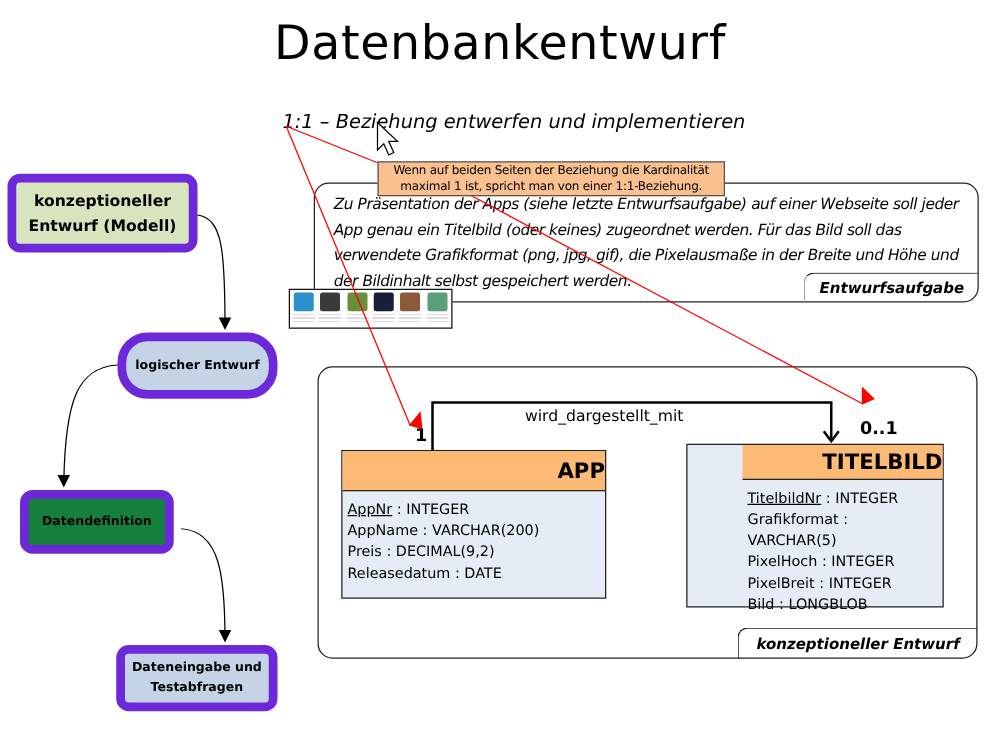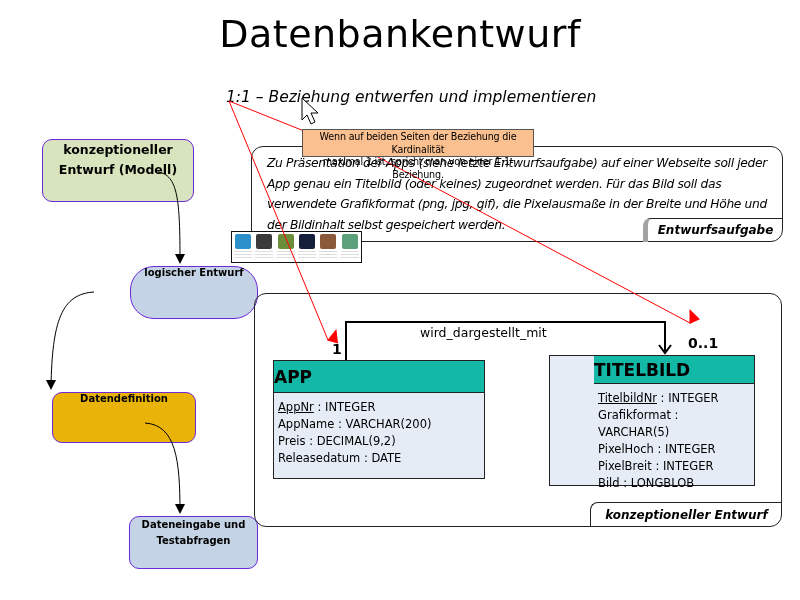--- a/index.html
+++ b/index.html
@@ -5,66 +5,66 @@
   html, body { margin:0; padding:0; }
   body { width:800px; height:600px; background:#ffffff; position:relative; overflow:hidden;
          font-family:"Liberation Sans", sans-serif; color:#000; }
   .abs { position:absolute; }
   #title { left:0; width:800px; top:12px; text-align:center; font-size:38px;
            font-family:"DejaVu Sans", sans-serif; font-weight:normal; letter-spacing:0.5px; }
   #subtitle { left:226px; top:88px; font-size:15.5px; font-style:italic; white-space:nowrap;
               font-family:"DejaVu Sans", sans-serif; }
   #subtitle b { font-weight:normal; }
 
-  .flow-box { border:1px solid #6d28d9; border-radius:10px; display:flex; align-items:flex-start;
+  .flow-box { border:7px solid #6d28d9; border-radius:10px; display:flex; align-items:center;
               justify-content:center; text-align:center; font-weight:bold; box-sizing:border-box;
-              font-family:"DejaVu Sans", sans-serif;margin-left:36px; }
+              font-family:"DejaVu Sans", sans-serif; }
   #box-konz { left:6px; top:139px; width:152px; height:63px; background:#d7e4bd; font-size:12.5px; line-height:20px; }
   #box-log  { left:94px; top:266px; width:128px; height:53px; background:#c5d3e6; font-size:10px;border-radius:24px; }
-  #box-def  { left:16px; top:392px; width:144px; height:51px; background:#eab308; font-size:10px; }
+  #box-def  { left:16px; top:392px; width:123px; height:51px; background:#15803d; font-size:10px; }
   #box-ein  { left:93px; top:516px; width:129px; height:53px; background:#c5d3e6; font-size:10px; line-height:16px; }
 
   #task-frame { left:251px; top:146px; width:532px; height:96px; border:1px solid #222;
                 border-radius:12px; box-sizing:border-box; }
   #task-text { left:267px; top:153px; width:510px; font-size:12.3px; font-style:italic; line-height:20.5px;
                font-family:"DejaVu Sans", sans-serif; letter-spacing:-0.35px; }
   #task-label-box { left:643px; top:218px; width:140px; height:24px; border-top:1px solid #222;
-                    border-left:5px solid #a3a3a3; border-top-left-radius:8px; box-sizing:border-box;
+                    border-left:1px solid #a3a3a3; border-top-left-radius:8px; box-sizing:border-box;
                     text-align:center; font-size:12px; font-weight:bold; font-style:italic; line-height:22px;
                     font-family:"DejaVu Sans", sans-serif; }
 
   #app-strip { left:231px; top:231px; width:131px; height:32px; border:1px solid #111; background:#fff;
                box-sizing:border-box; display:flex; gap:3px; padding:2px; }
   .app-tile { width:19px; height:26px; display:flex; flex-direction:column; align-items:center; }
   .app-icon { width:16px; height:15px; border-radius:2px; }
   .app-lines { width:18px; height:8px; margin-top:2px;
                background:repeating-linear-gradient(#ddd 0 1px, transparent 1px 3px); }
 
   #model-frame { left:254px; top:293px; width:528px; height:234px; border:1px solid #222;
                  border-radius:12px; box-sizing:border-box; }
   #model-label-box { left:590px; top:502px; width:192px; height:25px; border-top:1px solid #222;
                      border-left:1px solid #222; border-top-left-radius:8px; box-sizing:border-box;
                      text-align:center; font-size:12px; font-weight:bold; font-style:italic; line-height:24px;
                      font-family:"DejaVu Sans", sans-serif; }
 
   .entity { border:1px solid #222; box-sizing:border-box; background:#e5ecf6; }
-  .entity-head { background:#14b8a6; border-bottom:1px solid #222; text-align:left; font-weight:bold;
+  .entity-head { background:#fdba74; border-bottom:1px solid #222; text-align:right; font-weight:bold;
                  font-size:17px; box-sizing:border-box; font-family:"DejaVu Sans", sans-serif; }
   .entity-attrs { padding:6px 4px; font-size:11.5px; line-height:17px; font-family:"DejaVu Sans", sans-serif; }
   .pk { text-decoration:underline; }
   #entity-app { left:273px; top:360px; width:212px; height:119px; }
   #entity-app .entity-head { height:32px; line-height:32px; }
   #entity-titel { left:549px; top:355px; width:206px; height:131px;padding-left:44px; }
   #entity-titel .entity-head { height:28px; line-height:28px; }
 
   #rel-label { left:420px; top:325px; font-size:12.5px; font-family:"DejaVu Sans", sans-serif; }
   #card-1 { left:332px; top:341px; font-size:14px; font-weight:bold; font-family:"DejaVu Sans", sans-serif; }
   #card-01 { left:688px; top:335px; font-size:14px; font-weight:bold; font-family:"DejaVu Sans", sans-serif; }
 
-  #tooltip { left:302px; top:129px; width:232px; height:28px; background:#fac090; border:1px solid #555;
+  #tooltip { left:302px; top:129px; width:278px; height:28px; background:#fac090; border:1px solid #555;
              box-sizing:border-box; font-size:9.6px; text-align:center; line-height:12.5px; padding-top:1px;
              font-family:"DejaVu Sans", sans-serif; letter-spacing:-0.2px; }
   svg#overlay { position:absolute; left:0; top:0; }
 </style>
 </head>
 <body>
 
 <div id="title" class="abs">Datenbankentwurf</div>
 <div id="subtitle" class="abs"><b>1:1 – Beziehung</b><span> entwerfen und implementieren</span></div>
 

